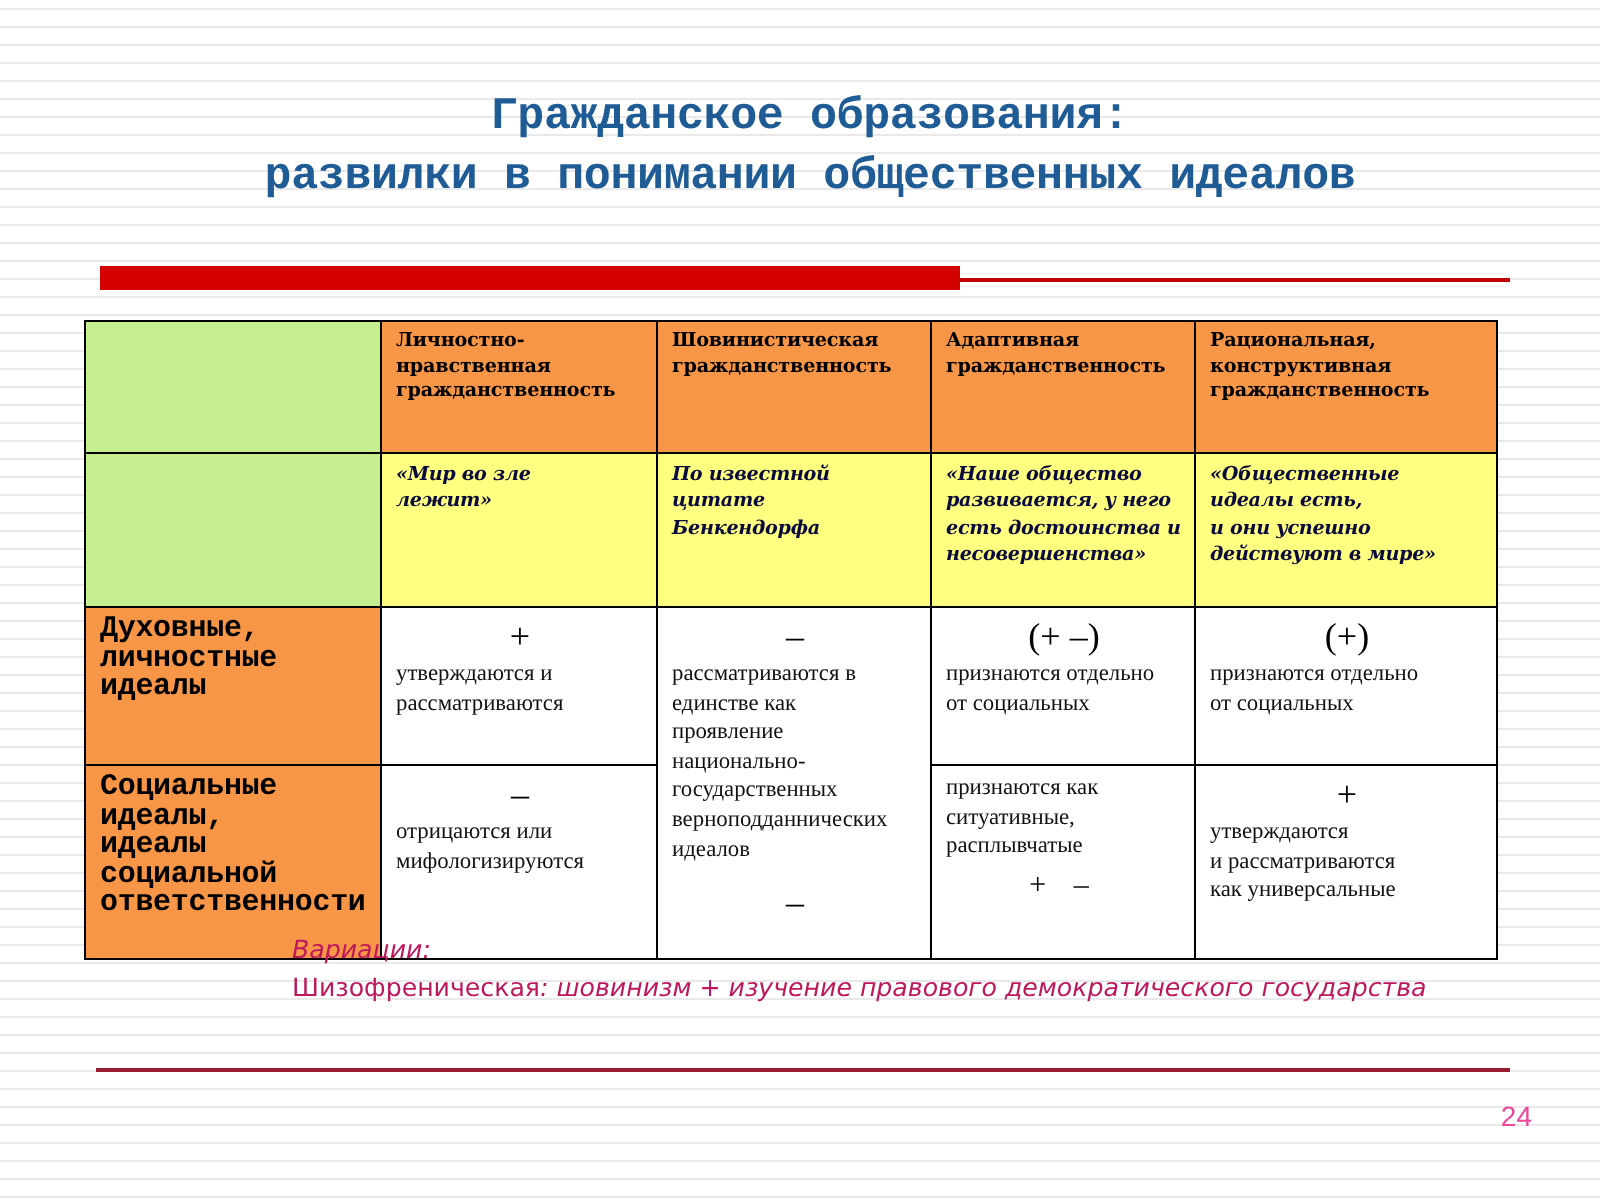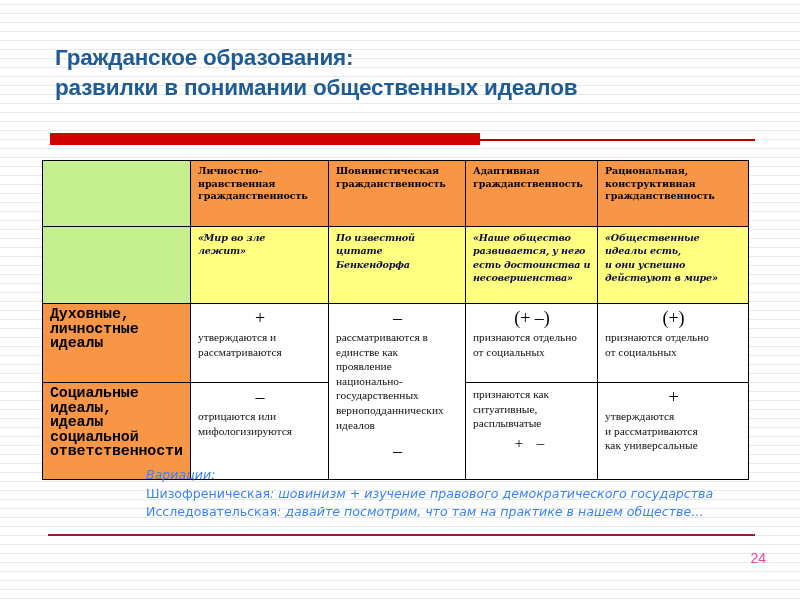--- a/index.html
+++ b/index.html
@@ -31,26 +31,27 @@
 
   
   #title {
     position: absolute;
     left: 55px;
     top: 43px;
     width: 700px;
   }
   #title .tline {
     color: #1f5c96;
-    font-family: Liberation Sans, sans-serif;
+    font-family: Liberation Mono, monospace;
     font-weight: bold;
     font-size: 22.5px;
     line-height: 30px;
     letter-spacing: -0.2px;
     white-space: nowrap;
+    text-align: center;
   }
 
   
   #rule-thin {
     position: absolute;
     left: 50px;
     top: 139px;
     width: 705px;
     height: 1.5px;
     background: #c00000;
@@ -170,21 +171,21 @@
 
   
   #variations {
     position: absolute;
     left: 146px;
     top: 466px;
     width: 615px;
     font-family: "DejaVu Sans", sans-serif;
     font-size: 12.6px;
     line-height: 18.6px;
-    color: #3b82f6;
+    color: #be185d;
   }
   #variations .v-lead { font-style: italic; }
   #variations .v-name {
     font-weight: normal;
     font-style: normal;
     margin-top: 44px;
   }
   #variations .v-text { font-style: italic; }
 </style>
 </head>
@@ -303,19 +304,16 @@
       </td>
     </tr>
   </tbody>
 </table>
 
 <div id="variations">
   <div class="v-lead">Вариации:</div>
   <div>
     <span class="v-name">Шизофреническая</span><span class="v-text">: шовинизм + изучение правового демократического государства</span>
   </div>
-  <div>
-    <span class="v-name">Исследовательская</span><span class="v-text">: давайте посмотрим, что там на практике в нашем обществе…</span>
-  </div>
 </div>
 
 <div id="rule-bottom"></div>
 <div id="pagenum">24</div>
 
 </body></html>

